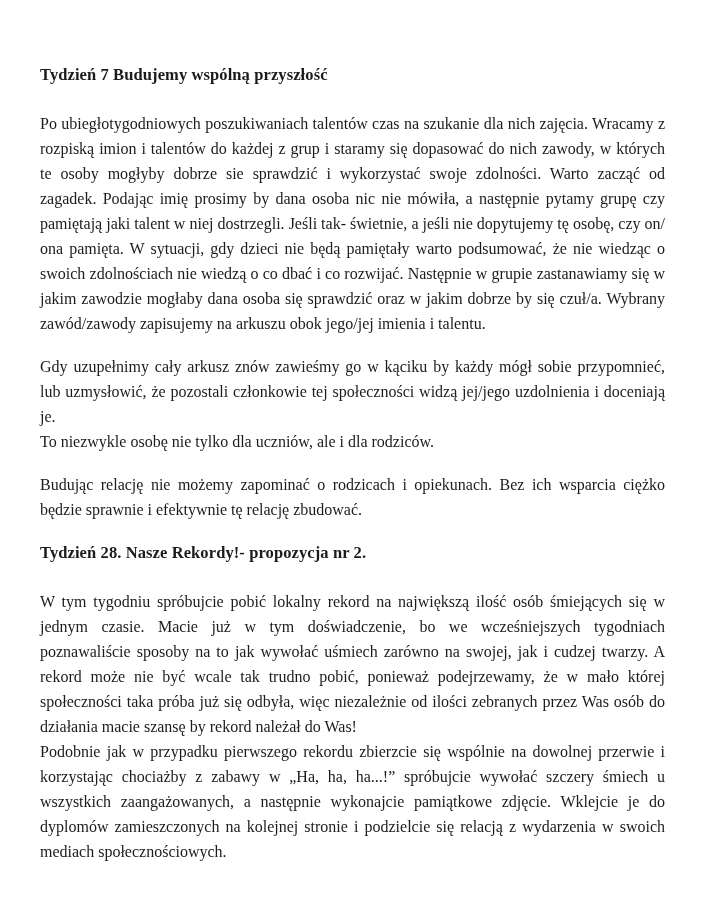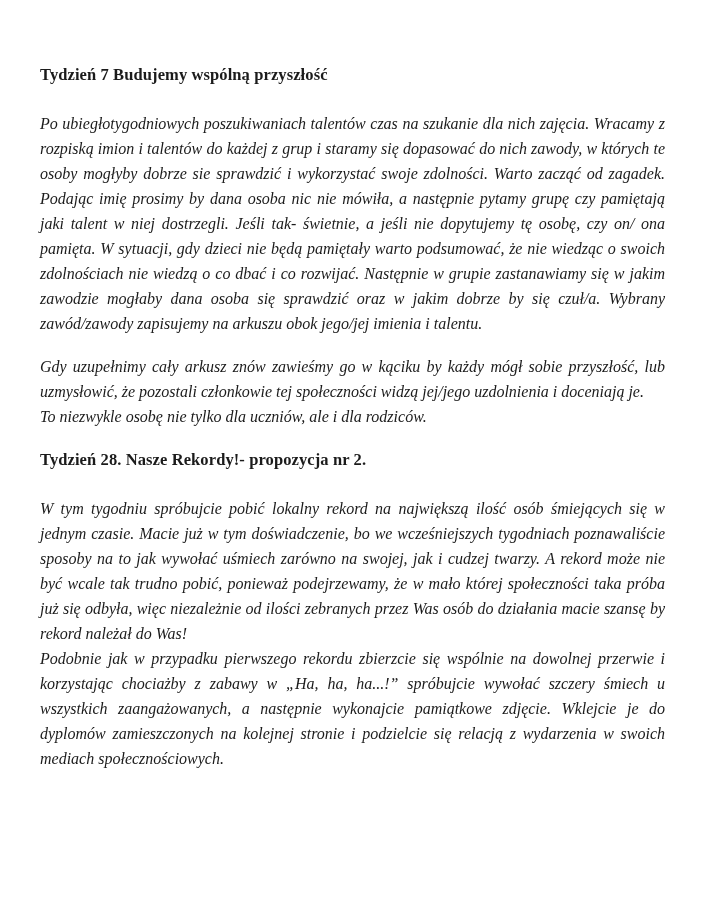--- a/index.html
+++ b/index.html
@@ -23,45 +23,45 @@
   }
   .heading {
     font-size: 16.5px;
     font-weight: bold;
     line-height: 25px;
     margin: 0 0 24px 0;
     letter-spacing: 0.1px;
   }
   .block {
     margin: 0 16px 18px 0;
-    font-style: italic;
   }
   .para {
     margin: 0;
     font-size: 16px;
     line-height: 25px;
     text-align: justify;
     text-justify: inter-word;
   }
 </style>
 </head>
 <body>
 
 <div class="doc">
   <div id="doc-content">
       <section>
         <h2 class="heading">Tydzień 7 Budujemy wspólną przyszłość</h2>
         <div class="block">
           <p class="para">Po ubiegłotygodniowych poszukiwaniach talentów czas na szukanie dla nich zajęcia. Wracamy z rozpiską imion i talentów do każdej z grup i staramy się dopasować do nich zawody, w których te osoby mogłyby dobrze sie sprawdzić i wykorzystać swoje zdolności. Warto zacząć od zagadek. Podając imię prosimy by dana osoba nic nie mówiła, a następnie pytamy grupę czy pamiętają jaki talent w niej dostrzegli. Jeśli tak- świetnie, a jeśli nie dopytujemy tę osobę, czy on/ ona pamięta. W sytuacji, gdy dzieci nie będą pamiętały warto podsumować, że nie wiedząc o swoich zdolnościach nie wiedzą o co dbać i co rozwijać. Następnie w grupie zastanawiamy się w jakim zawodzie mogłaby dana osoba się sprawdzić oraz w jakim dobrze by się czuł/a. Wybrany zawód/zawody zapisujemy na arkuszu obok jego/jej imienia i talentu.</p>
         </div>
         <div class="block">
-          <p class="para">Gdy uzupełnimy cały arkusz znów zawieśmy go w kąciku by każdy mógł sobie przyszłość, lub uzmysłowić, że pozostali członkowie tej społeczności widzą jej/jego uzdolnienia i doceniają je.</p>
+          <p class="para">Gdy uzupełnimy cały arkusz znów zawieśmy go w kąciku by każdy mógł sobie przypomnieć, lub uzmysłowić, że pozostali członkowie tej społeczności widzą jej/jego uzdolnienia i doceniają je.</p>
           <p class="para">To niezwykle osobę nie tylko dla uczniów, ale i dla rodziców.</p>
         </div>
         <div class="block">
+          <p class="para">Budując relację nie możemy zapominać o rodzicach i opiekunach. Bez ich wsparcia ciężko będzie sprawnie i efektywnie tę relację zbudować.</p>
         </div>
       </section>
       <section>
         <h2 class="heading">Tydzień 28. Nasze Rekordy!- propozycja nr 2.</h2>
         <div class="block">
           <p class="para">W tym tygodniu spróbujcie pobić lokalny rekord na największą ilość osób śmiejących się w jednym czasie. Macie już w tym doświadczenie, bo we wcześniejszych tygodniach poznawaliście sposoby na to jak wywołać uśmiech zarówno na swojej, jak i cudzej twarzy. A rekord może nie być wcale tak trudno pobić, ponieważ podejrzewamy, że w mało której społeczności taka próba już się odbyła, więc niezależnie od ilości zebranych przez Was osób do działania macie szansę by rekord należał do Was!</p>
           <p class="para">Podobnie jak w przypadku pierwszego rekordu zbierzcie się wspólnie na dowolnej przerwie i korzystając chociażby z zabawy w „Ha, ha, ha...!” spróbujcie wywołać szczery śmiech u wszystkich zaangażowanych, a następnie wykonajcie pamiątkowe zdjęcie. Wklejcie je do dyplomów zamieszczonych na kolejnej stronie i podzielcie się relacją z wydarzenia w swoich mediach społecznościowych.</p>
         </div>
       </section>
     </div>

